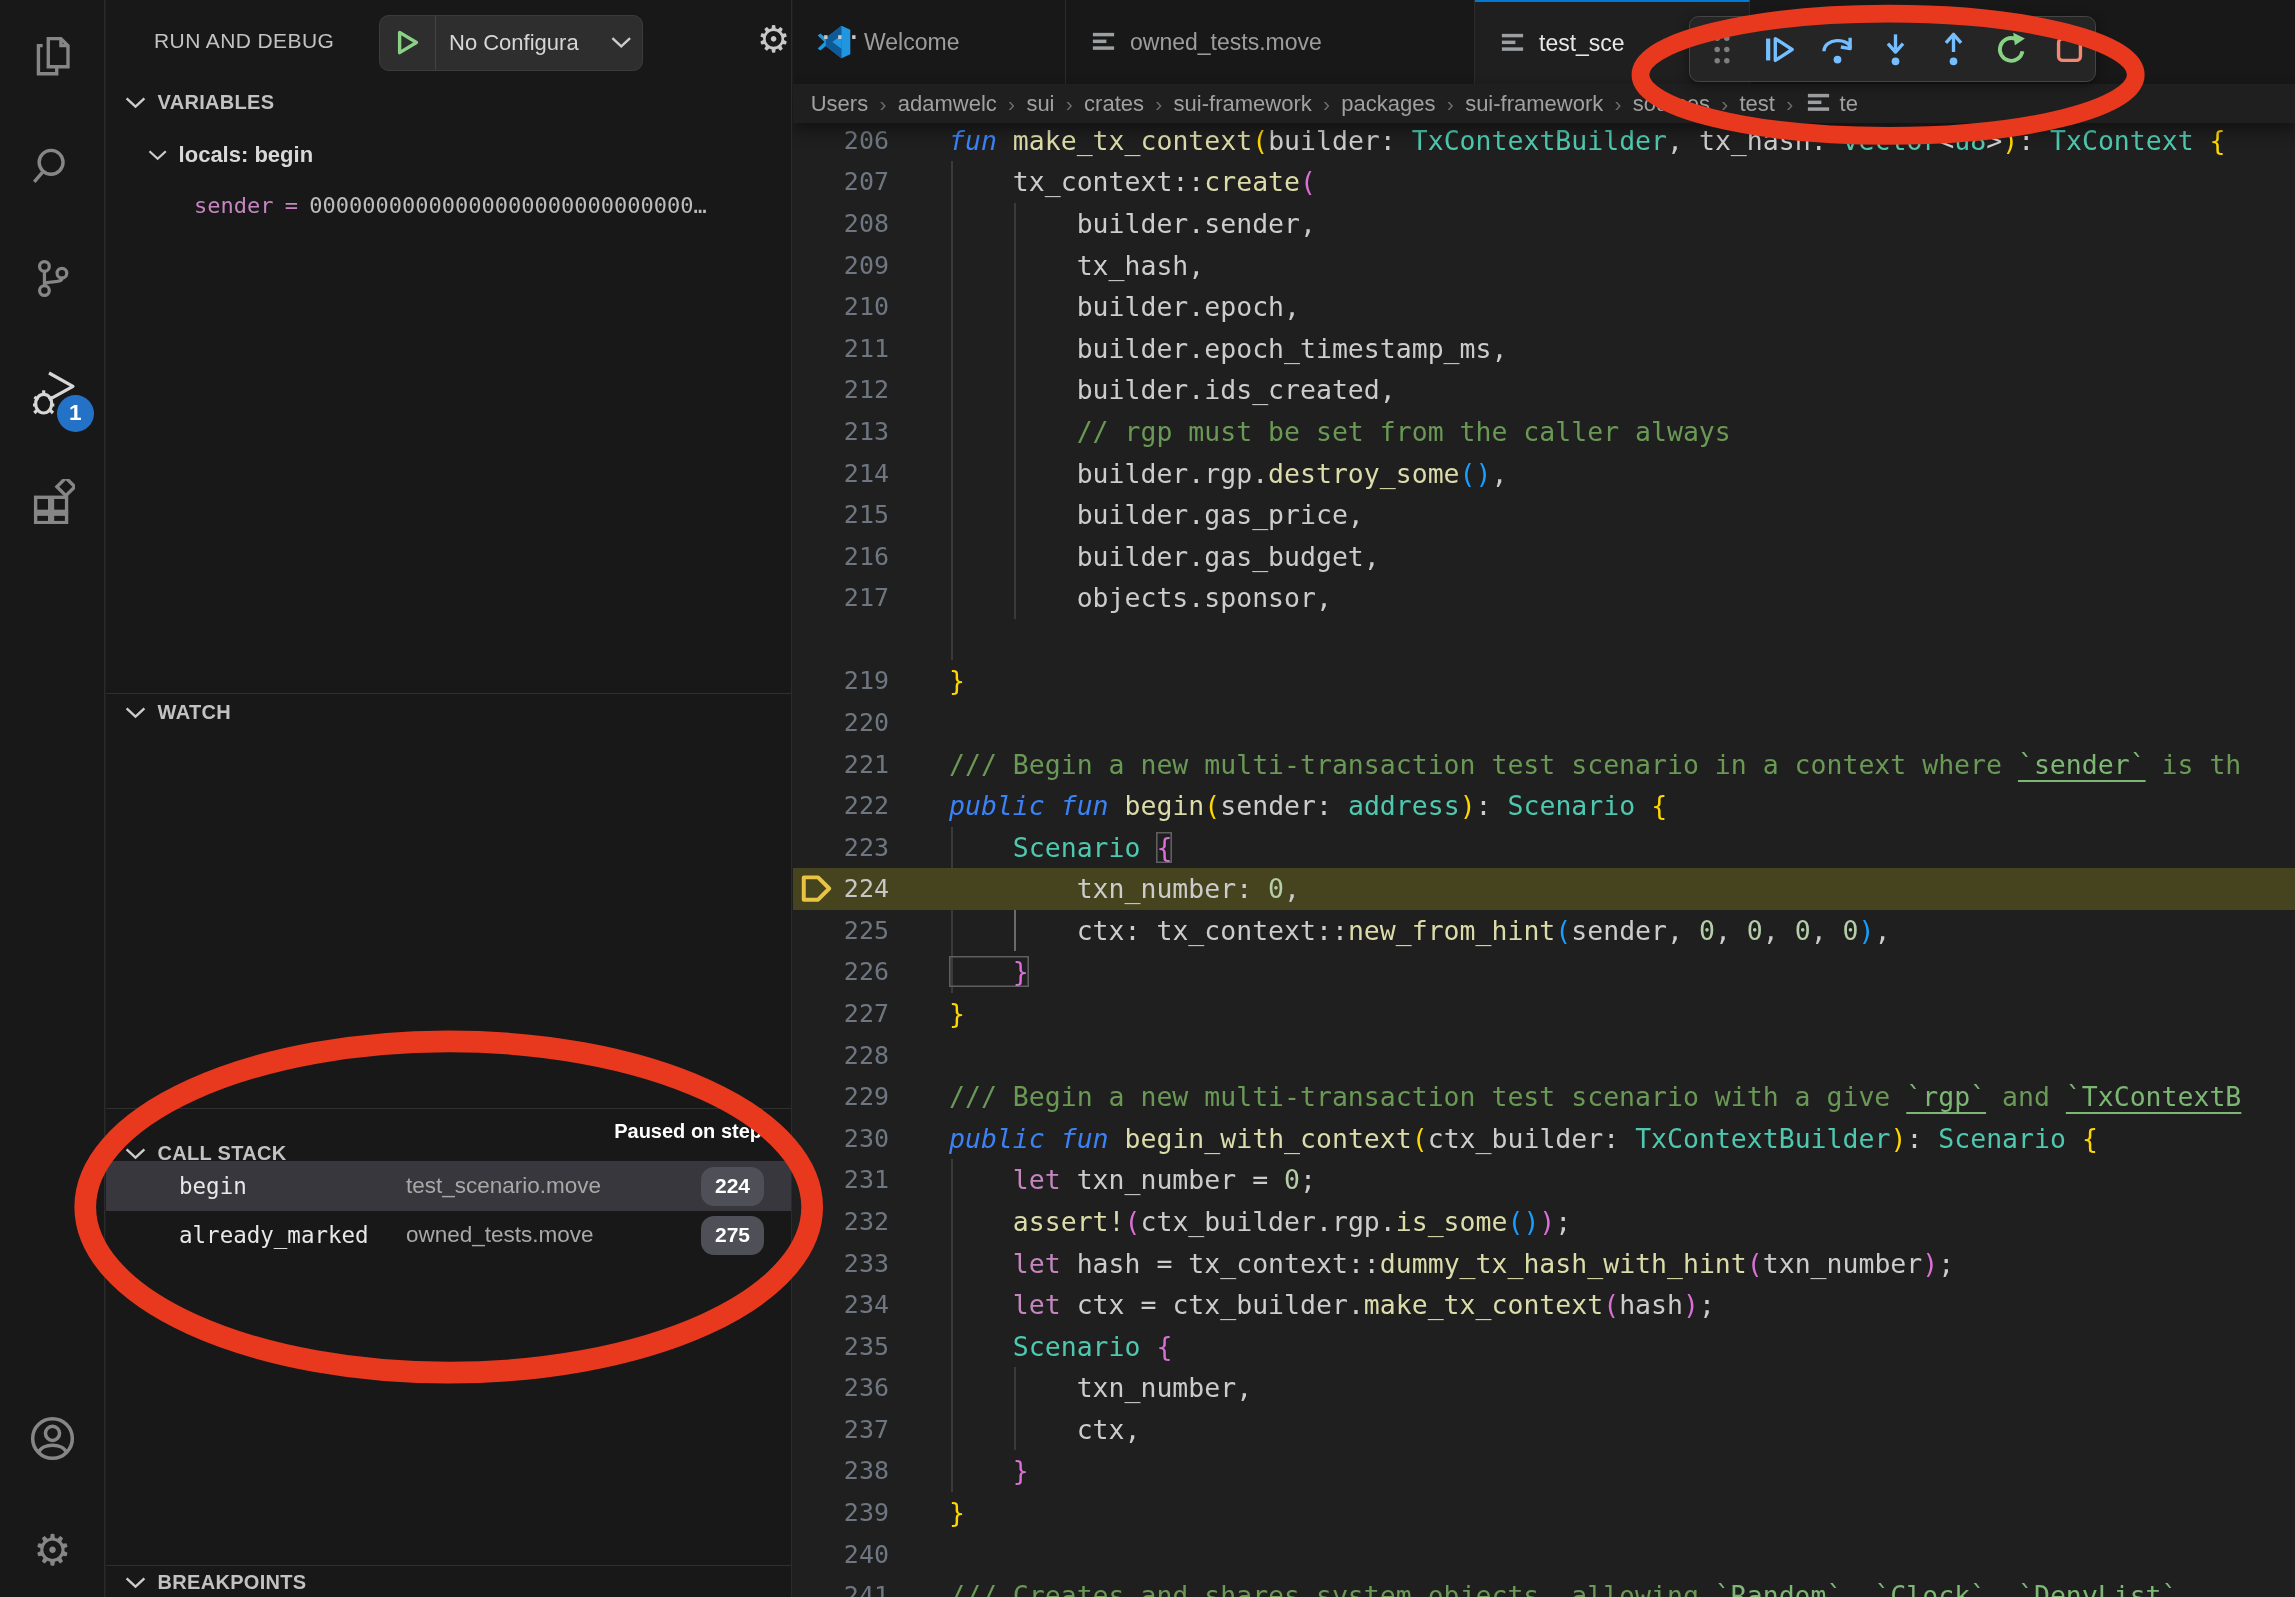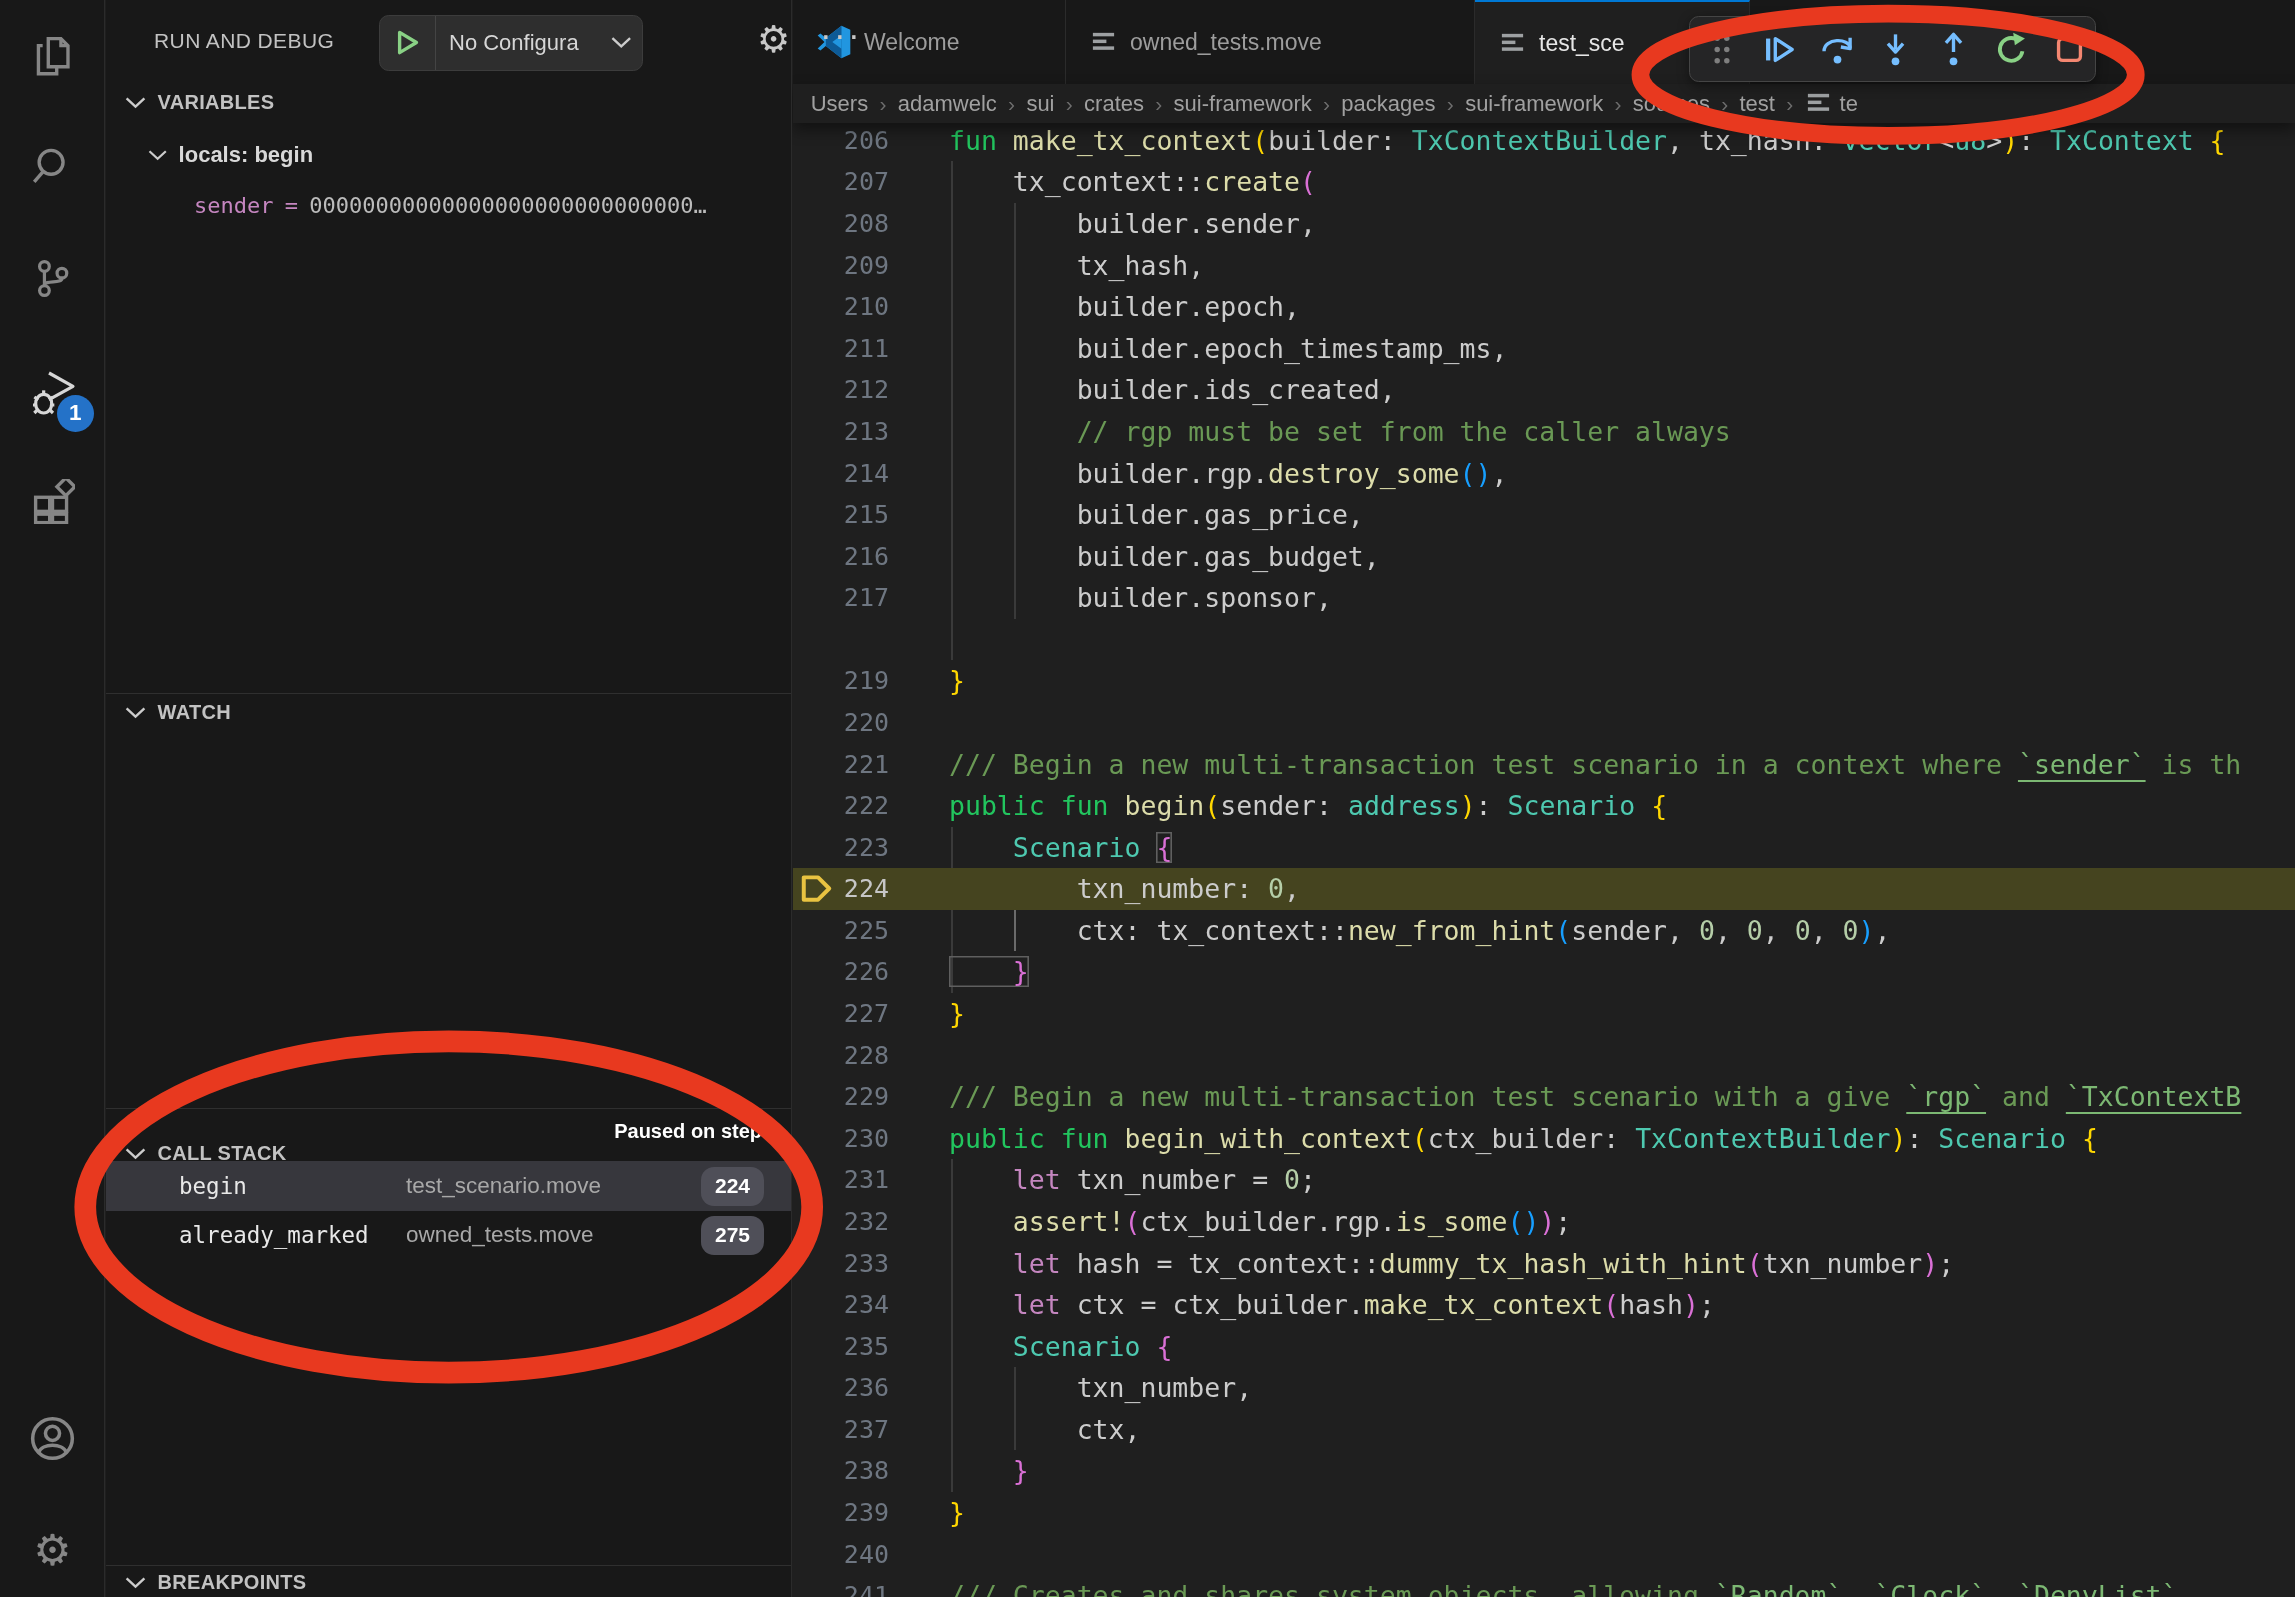--- a/index.html
+++ b/index.html
@@ -70,21 +70,21 @@
     font-family:"DejaVu Sans Mono", monospace; font-size:26.5px; }
   .code-line { position:absolute; left:0; width:100%; height:42px; white-space:pre; }
   .code-line.hl { background:#45441f; }
   .ln { position:absolute; left:0; top:0; width:96px; height:42px; text-align:right;
     color:#6e7681; font-size:25px; line-height:42px; }
   .code-line.hl .ln { color:#c6c6c6; }
   .lt { position:absolute; left:156px; top:0; height:42px; line-height:41px; }
   .guide { position:absolute; width:1.6px; background:#3a3a3a; }
   .guide.bright { background:#6a6a6a; }
   .gutter-marker { position:absolute; left:6.4px; top:3.2px; }
-  .tok-kw { color:#22c55e; }
+  .tok-kw { color:#3b82f6;font-style:italic; }
   .tok-kw2 { color:#c586c0; }
   .tok-fn { color:#dcdcaa; }
   .tok-ty { color:#4ec9b0; }
   .tok-v, .tok-p { color:#cccccc; }
   .tok-num { color:#b5cea8; }
   .tok-com { color:#6a9955; }
   .tok-comu { color:#7cb873; text-decoration:underline; text-underline-offset:6.4px; text-decoration-thickness:2.4px; }
   .tok-b1 { color:#ffd700; }
   .tok-b2 { color:#da70d6; }
   .tok-b3 { color:#179fff; }
@@ -250,21 +250,21 @@
         <div class="code-line" style="top: 161px;"><span class="ln">207</span><span class="lt"><span class="tok-v">    tx_context</span><span class="tok-p">::</span><span class="tok-fn">create</span><span class="tok-b2">(</span></span></div>
         <div class="code-line" style="top: 203px;"><span class="ln">208</span><span class="lt"><span class="tok-v">        builder.sender</span><span class="tok-p">,</span></span></div>
         <div class="code-line" style="top: 245px;"><span class="ln">209</span><span class="lt"><span class="tok-v">        tx_hash</span><span class="tok-p">,</span></span></div>
         <div class="code-line" style="top: 286px;"><span class="ln">210</span><span class="lt"><span class="tok-v">        builder.epoch</span><span class="tok-p">,</span></span></div>
         <div class="code-line" style="top: 328px;"><span class="ln">211</span><span class="lt"><span class="tok-v">        builder.epoch_timestamp_ms</span><span class="tok-p">,</span></span></div>
         <div class="code-line" style="top: 369px;"><span class="ln">212</span><span class="lt"><span class="tok-v">        builder.ids_created</span><span class="tok-p">,</span></span></div>
         <div class="code-line" style="top: 411px;"><span class="ln">213</span><span class="lt"><span class="tok-com">        // rgp must be set from the caller always</span></span></div>
         <div class="code-line" style="top: 453px;"><span class="ln">214</span><span class="lt"><span class="tok-v">        builder.rgp.</span><span class="tok-fn">destroy_some</span><span class="tok-b3">()</span><span class="tok-p">,</span></span></div>
         <div class="code-line" style="top: 494px;"><span class="ln">215</span><span class="lt"><span class="tok-v">        builder.gas_price</span><span class="tok-p">,</span></span></div>
         <div class="code-line" style="top: 536px;"><span class="ln">216</span><span class="lt"><span class="tok-v">        builder.gas_budget</span><span class="tok-p">,</span></span></div>
-        <div class="code-line" style="top: 577px;"><span class="ln">217</span><span class="lt"><span class="tok-v">        builder.sponsor</span><span class="tok-p">,</span></span></div>
+        <div class="code-line" style="top: 577px;"><span class="ln">217</span><span class="lt"><span class="tok-v">        objects.sponsor</span><span class="tok-p">,</span></span></div>
         <div class="code-line" style="top: 660px;"><span class="ln">219</span><span class="lt"><span class="tok-b1">}</span></span></div>
         <div class="code-line" style="top: 702px;"><span class="ln">220</span><span class="lt"></span></div>
         <div class="code-line" style="top: 744px;"><span class="ln">221</span><span class="lt"><span class="tok-com">/// Begin a new multi-transaction test scenario in a context where </span><span class="tok-comu">`sender`</span><span class="tok-com"> is th</span></span></div>
         <div class="code-line" style="top: 785px;"><span class="ln">222</span><span class="lt"><span class="tok-kw">public</span><span class="tok-p"> </span><span class="tok-kw">fun</span><span class="tok-p"> </span><span class="tok-fn">begin</span><span class="tok-b1">(</span><span class="tok-v">sender</span><span class="tok-p">: </span><span class="tok-ty">address</span><span class="tok-b1">)</span><span class="tok-p">: </span><span class="tok-ty">Scenario</span><span class="tok-p"> </span><span class="tok-b1">{</span></span></div>
         <div class="code-line" style="top: 827px;"><span class="ln">223</span><span class="lt"><span class="tok-ty">    Scenario</span><span class="tok-p"> </span><span class="tok-b2 tok-match">{</span></span></div>
         <div class="code-line hl" style="top: 868px;"><span class="gutter-marker"><svg width="35" height="35" viewBox="0 0 44 44">
               <path d="M6 8 H24 L38 22 L24 36 H6 Z" fill="none" stroke="#e9c341" stroke-width="5" stroke-linejoin="round"></path>
             </svg></span><span class="ln">224</span><span class="lt"><span class="tok-v">        txn_number</span><span class="tok-p">: </span><span class="tok-num">0</span><span class="tok-p">,</span></span></div>
         <div class="code-line" style="top: 910px;"><span class="ln">225</span><span class="lt"><span class="tok-v">        ctx</span><span class="tok-p">: </span><span class="tok-v">tx_context</span><span class="tok-p">::</span><span class="tok-fn">new_from_hint</span><span class="tok-b3">(</span><span class="tok-v">sender</span><span class="tok-p">, </span><span class="tok-num">0</span><span class="tok-p">, </span><span class="tok-num">0</span><span class="tok-p">, </span><span class="tok-num">0</span><span class="tok-p">, </span><span class="tok-num">0</span><span class="tok-b3">)</span><span class="tok-p">,</span></span></div>
         <div class="code-line" style="top: 951px;"><span class="ln">226</span><span class="lt"><span class="tok-b2 tok-match">    }</span></span></div>

